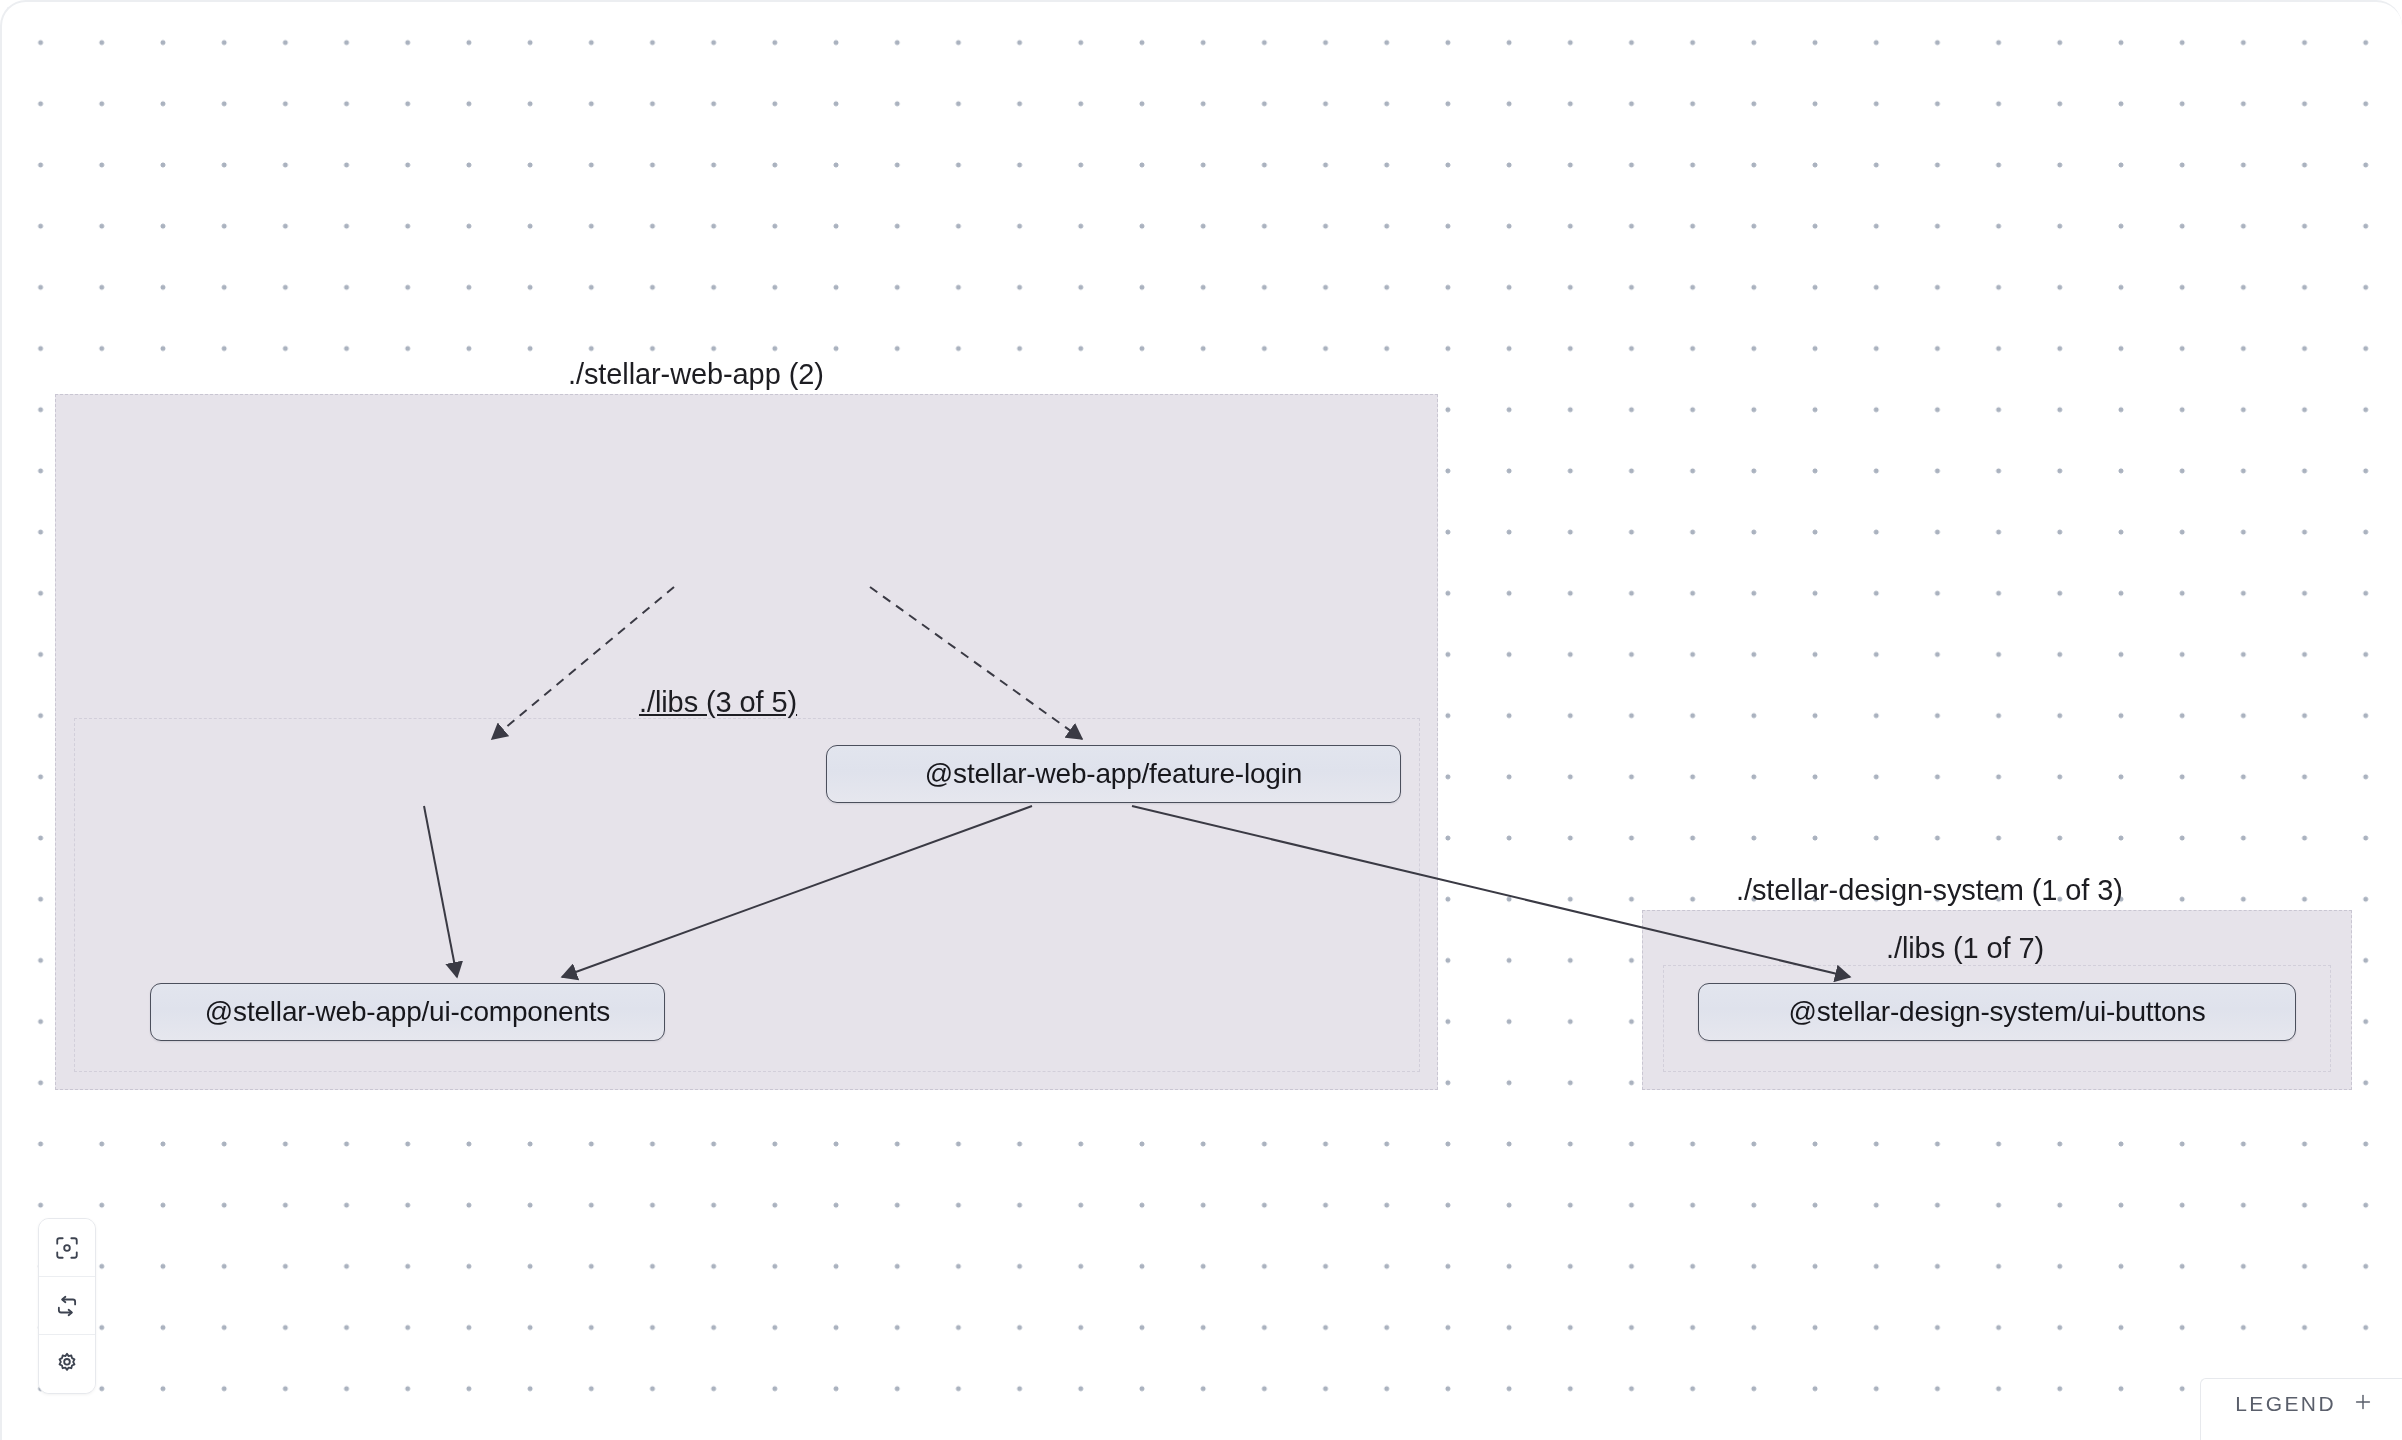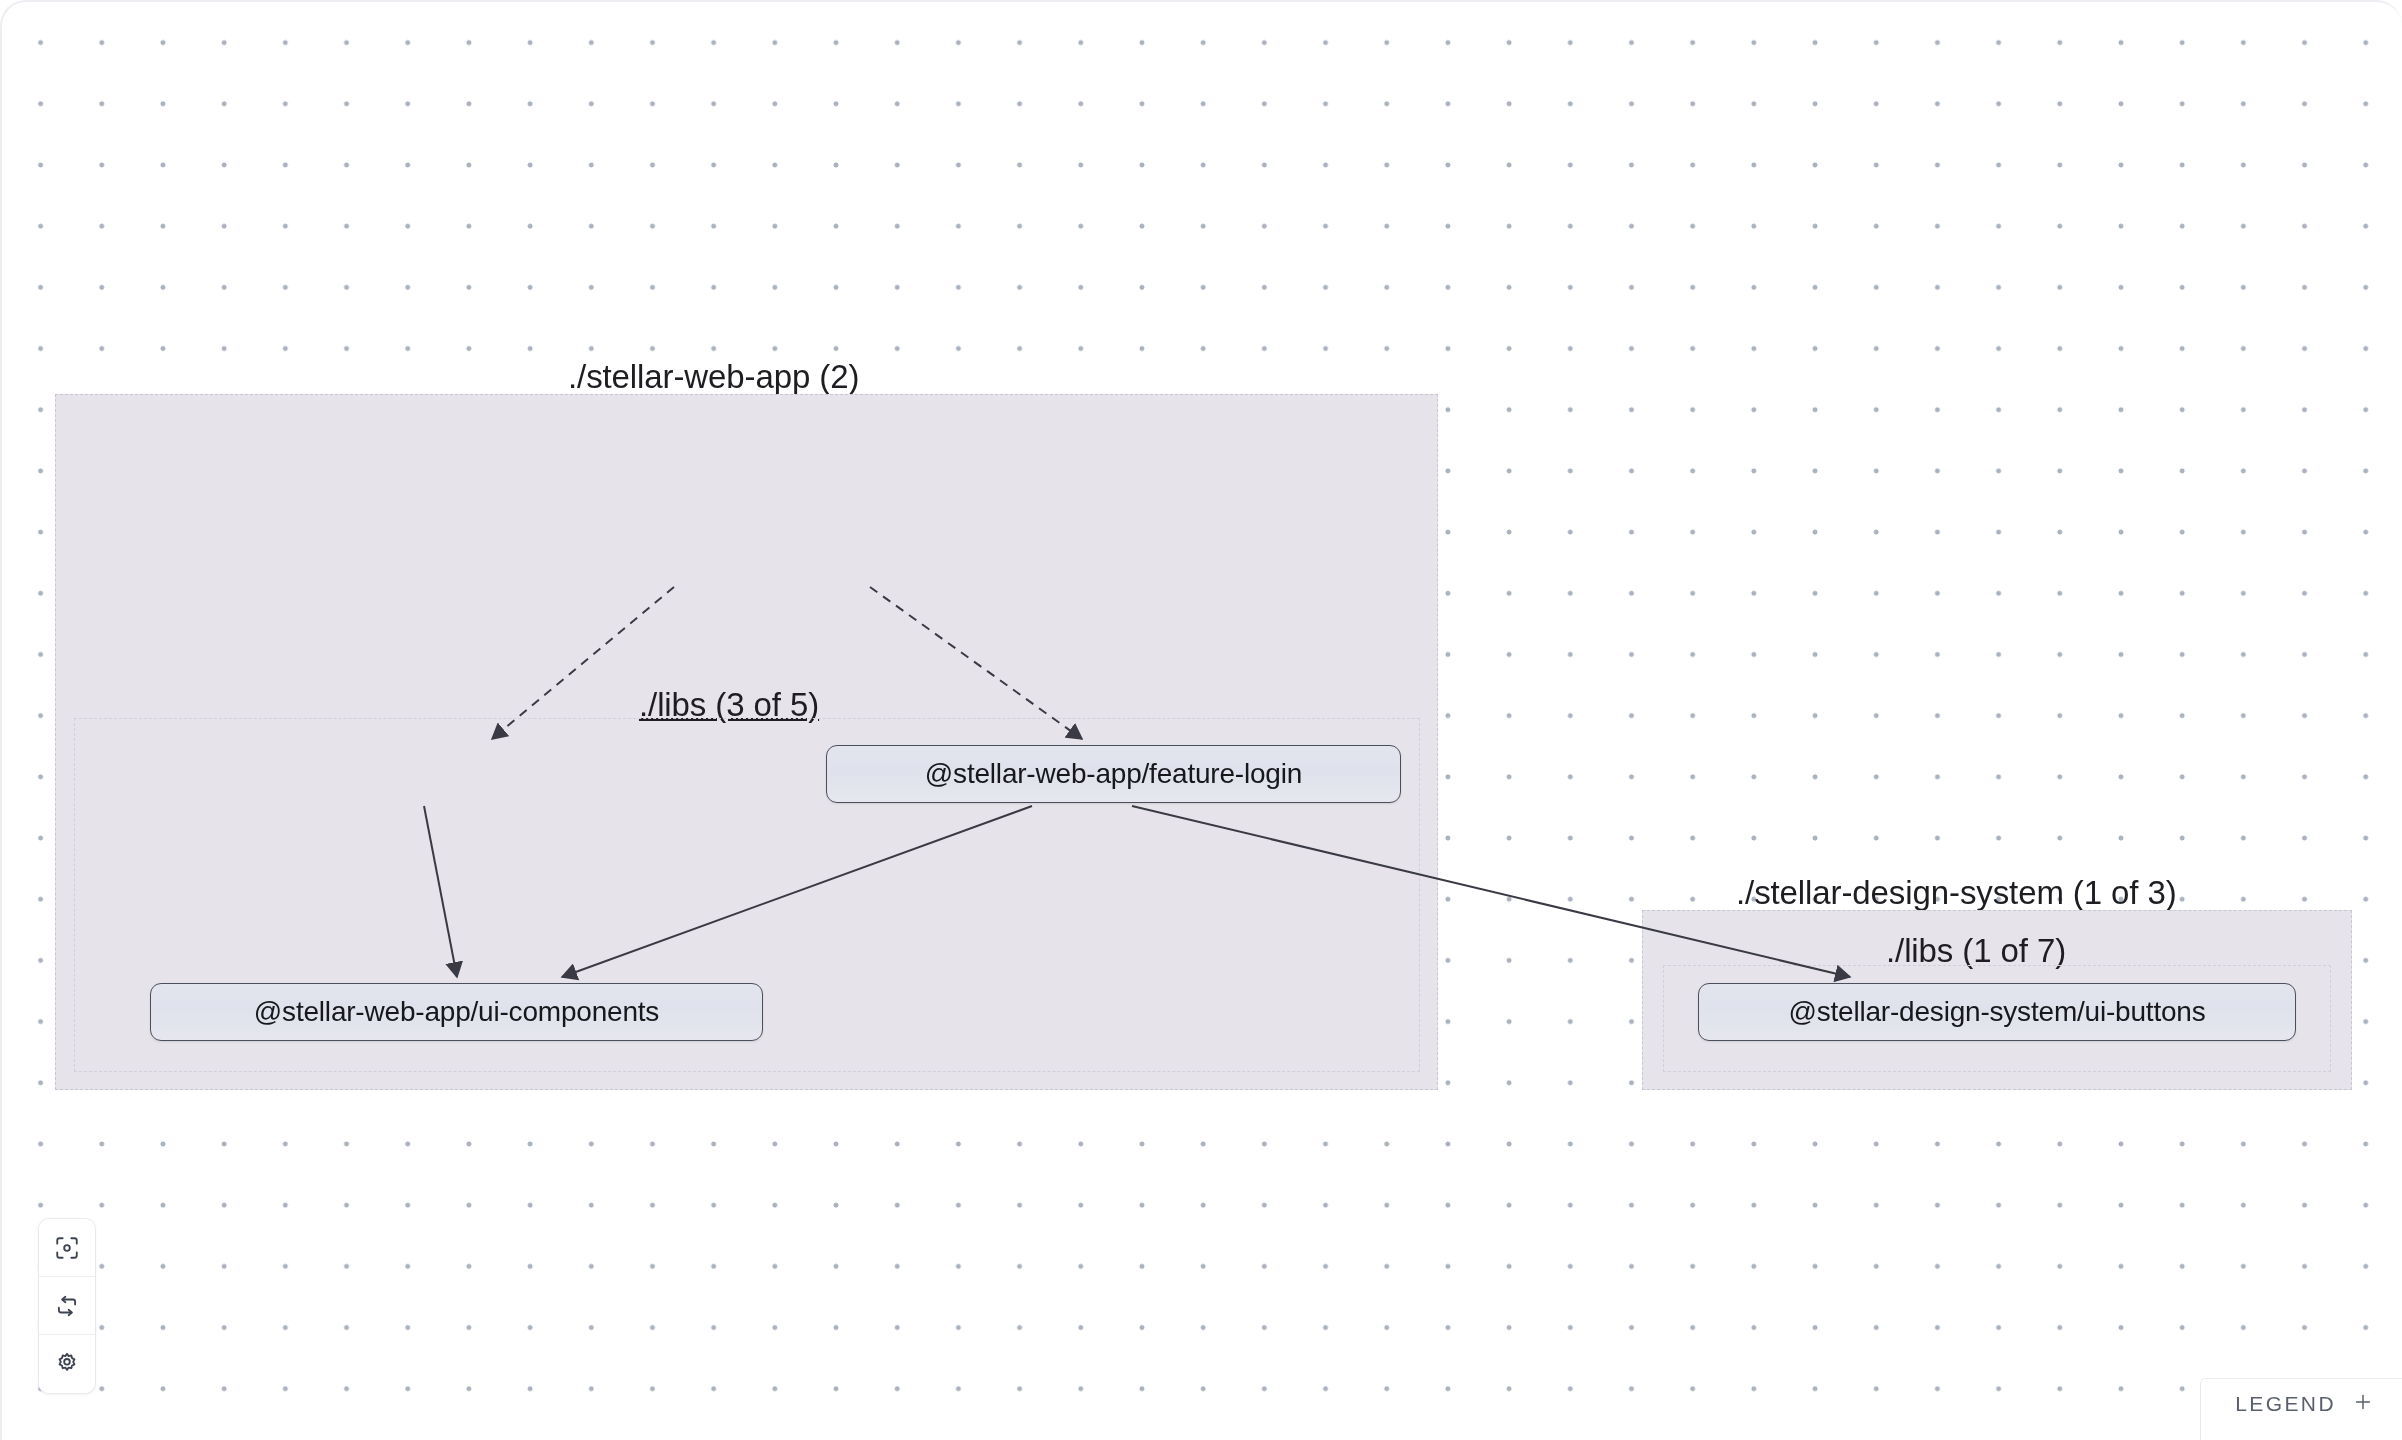--- a/index.html
+++ b/index.html
@@ -35,21 +35,21 @@
     background: #e6e3ea;
     border: 1.6px dashed #c9c6d2;
   }
   .group-inner {
     position: absolute;
     background: rgba(255,255,255,0.0);
     border: 1.4px dashed #d2cfda;
   }
   .group-label {
     position: absolute;
-    font-size: 33px;
+    font-size: 29px;
     color: #1d1d22;
     letter-spacing: -0.1px;
     white-space: nowrap;
     line-height: 1;
   }
 
   
   .folder-node {
     position: absolute;
     filter: drop-shadow(0 1px 1px rgba(0,0,0,0.05));
@@ -179,21 +179,21 @@
 
     <line x1="1030" y1="804" x2="560" y2="975" stroke="#3a3a44" stroke-width="2" marker-end="url(#ah)"></line>
 
     <line x1="1130" y1="804" x2="1848" y2="975" stroke="#3a3a44" stroke-width="2" marker-end="url(#ah)"></line>
   </svg>
 
 
 
   <div class="proj-node" style="left:824px; top:743px; width:575px; height:58px;">@stellar-web-app/feature-login</div>
 
-  <div class="proj-node" style="left:148px; top:981px; width:613px; height:58px;">@stellar-web-app/ui-components</div>
+  <div class="proj-node" style="left:148px; top:981px; width:515px; height:58px;">@stellar-web-app/ui-components</div>
 
   <div class="proj-node" style="left:1684px; top:981px; width:598px; height:58px;margin-left:12px;">@stellar-design-system/ui-buttons</div>
 
   <div id="control-panel">
     <button class="ctrl-btn">
       <span>
         <svg width="26" height="26" viewBox="0 0 24 24" fill="none" stroke="#3d4350" stroke-width="1.7" stroke-linecap="round" stroke-linejoin="round">
           <path d="M3 8V5a2 2 0 0 1 2-2h3"></path>
           <path d="M16 3h3a2 2 0 0 1 2 2v3"></path>
           <path d="M21 16v3a2 2 0 0 1-2 2h-3"></path>

